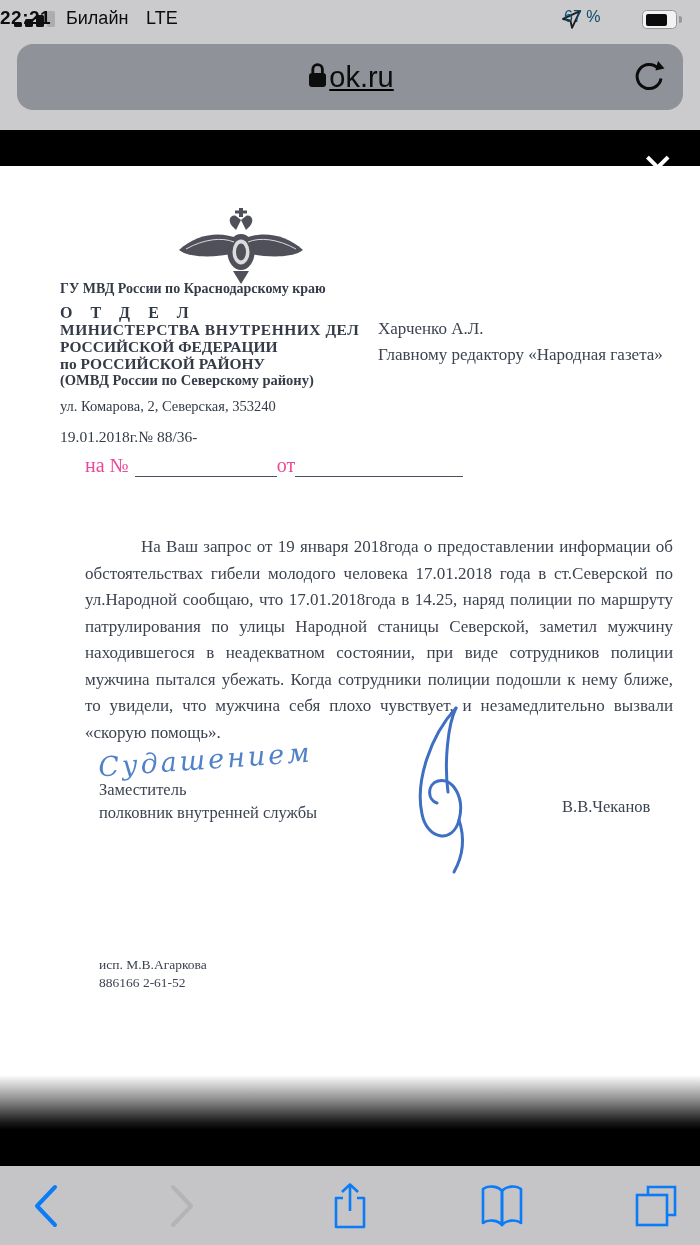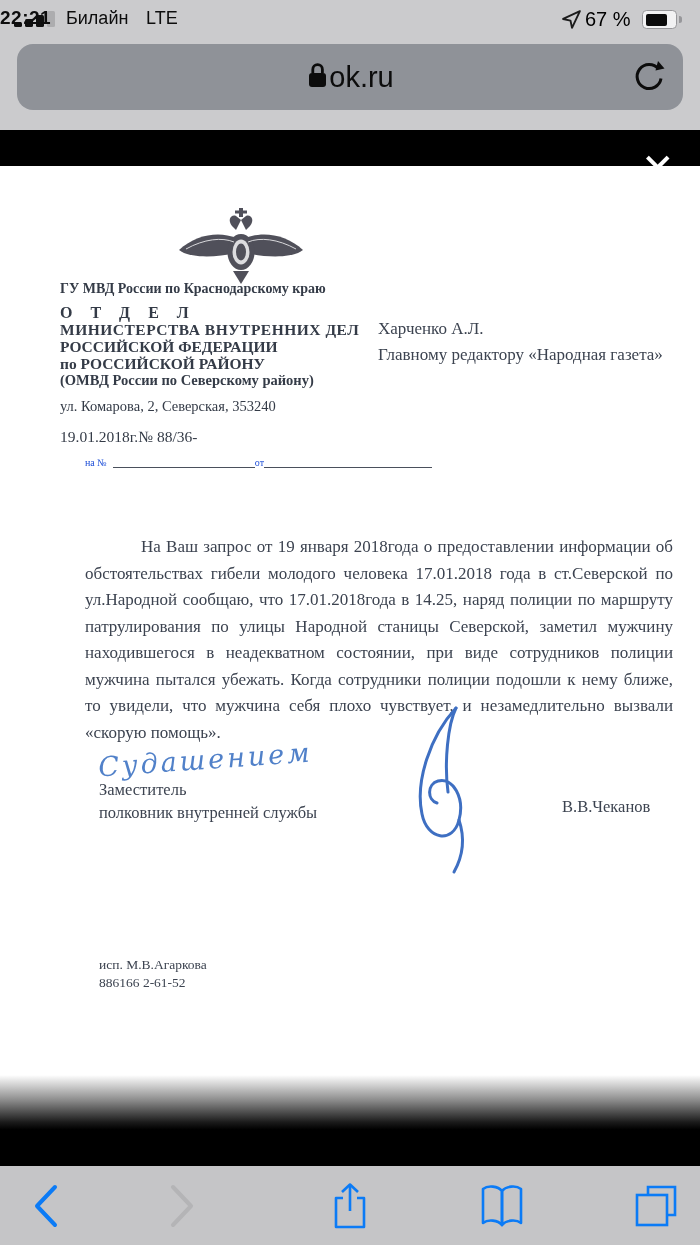--- a/index.html
+++ b/index.html
@@ -14,49 +14,49 @@
   .signal{position:absolute;left:14px;top:10px;width:46px;height:20px;}
   .signal .bar{position:absolute;bottom:3px;width:8px;border-radius:1.5px;background:#101010;}
   .signal .b1{left:0;height:5px;}
   .signal .b2{left:11px;height:8px;}
   .signal .b3{left:22px;height:12px;}
   .signal .b4{left:33px;height:16px;background:#adadaf;}
   .carrier{position:absolute;left:66px;top:8px;font-size:18px;color:#0d0d0d;}
   .lte{position:absolute;left:146px;top:8px;font-size:18px;color:#0d0d0d;}
   .clock{position:absolute;left:0;top:7px;width:700px;text-align:left;font-size:19px;font-weight:700;color:#0d0d0d;letter-spacing:.5px;}
   .loc-arrow{position:absolute;left:561px;top:9px;}
-  .batt-pct{position:absolute;left:585px;top:8px;font-size:20px;color:#000000;}
+  .batt-pct{position:absolute;left:564px;top:8px;font-size:16px;color:#0c4a6e;}
   .battery{position:absolute;left:642px;top:10px;width:40px;height:19px;}
   .batt-body{position:absolute;left:0;top:0;width:33px;height:17px;border:1.5px solid #97979a;border-radius:4.5px;background:#f2f2f3;}
   .batt-fill{position:absolute;left:2.5px;top:2.5px;width:21px;height:12px;border-radius:2px;background:#0b0b0b;}
   .batt-nub{position:absolute;left:37px;top:5.5px;width:3px;height:7px;border-radius:0 2.5px 2.5px 0;background:#97979a;}
   
   .url-field{position:absolute;left:17px;top:44px;width:666px;height:66px;background:#8f9298;border-radius:16px;}
-  .url-center{position:absolute;left:0;top:0;width:100%;height:100%;display:flex;align-items:center;justify-content:center;}
+  .url-center{position:absolute;left:0;top:0;width:100%;height:100%;display:flex;align-items:center;justify-content:center;text-decoration:underline;}
   .url-text{font-size:29px;color:#0c0c0c;}
   .reload-btn{position:absolute;right:16px;top:14px;width:38px;height:38px;}
   
   .band-top{position:absolute;left:0;top:130px;width:700px;height:36px;background:#000;overflow:hidden;}
   .close-x{position:absolute;left:641px;top:18px;color:#fff;font-size:40px;font-weight:300;line-height:40px;font-family:"DejaVu Sans",sans-serif;}
   .band-bottom{position:absolute;left:0;top:1075px;width:700px;height:91px;
     background:linear-gradient(to bottom,#ffffff 0%,#8a8a8a 28%,#1a1a1a 52%,#000 60%,#000 100%);}
   
   .doc{position:absolute;left:0;top:166px;width:700px;height:909px;background:#fff;
     font-family:"Liberation Serif","DejaVu Serif",serif;color:#3c4350;}
   .emblem{position:absolute;left:176px;top:40px;filter:blur(.4px);}
   .lh{position:absolute;left:60px;width:370px;text-align:left;color:#343b47;}
   .lh-top{top:115px;font-weight:700;font-size:14px;}
   .lh-otdel{top:138px;font-weight:700;font-size:16px;letter-spacing:7px;}
   .lh-l1{top:155px;font-weight:700;font-size:15.5px;letter-spacing:.5px;}
   .lh-l2{top:172px;font-weight:700;font-size:15.5px;}
   .lh-l3{top:189px;font-weight:700;font-size:15.5px;}
   .lh-l4{top:206px;font-weight:700;font-size:14.5px;}
   .lh-addr{top:232px;font-size:14.5px;font-weight:400;}
   .lh-ref{top:262px;font-size:15.5px;font-weight:400;}
-  .reply-line{position:absolute;left:85px;top:288px;font-size:10px;color:#1d4ed8;}
+  .reply-line{position:absolute;left:85px;top:288px;font-size:20px;color:#ec4899;}
   .blank{display:inline-block;border-bottom:1.5px solid #4a505c;height:13px;vertical-align:bottom;}
   .blank-1{width:142px;margin-left:6px;}
   .blank-2{width:168px;}
   .addressee{position:absolute;left:378px;top:150px;font-size:17px;line-height:26px;color:#3c4350;}
   .body-par{position:absolute;left:85px;top:368px;width:588px;font-size:17px;line-height:26.5px;
     text-align:justify;text-indent:56px;color:#3c4350;}
   .hand-note{position:absolute;left:98px;top:578px;font-style:italic;font-size:27px;color:#5181c9;
     letter-spacing:3px;transform:rotate(-4deg);font-family:"DejaVu Serif","Liberation Serif",serif;}
   .sig-pos{position:absolute;left:99px;top:612px;font-size:16.5px;line-height:23px;color:#3c4350;}
   .big-sign{position:absolute;left:396px;top:536px;}

